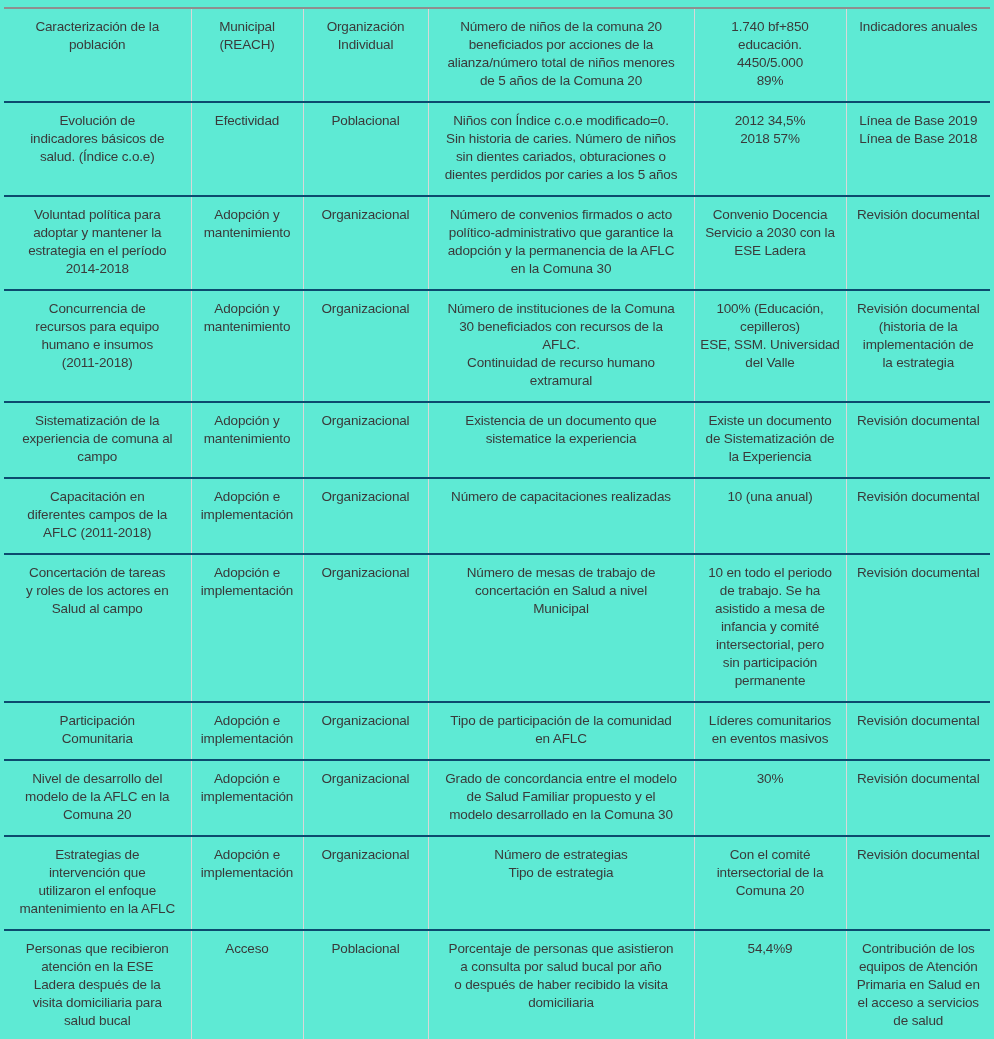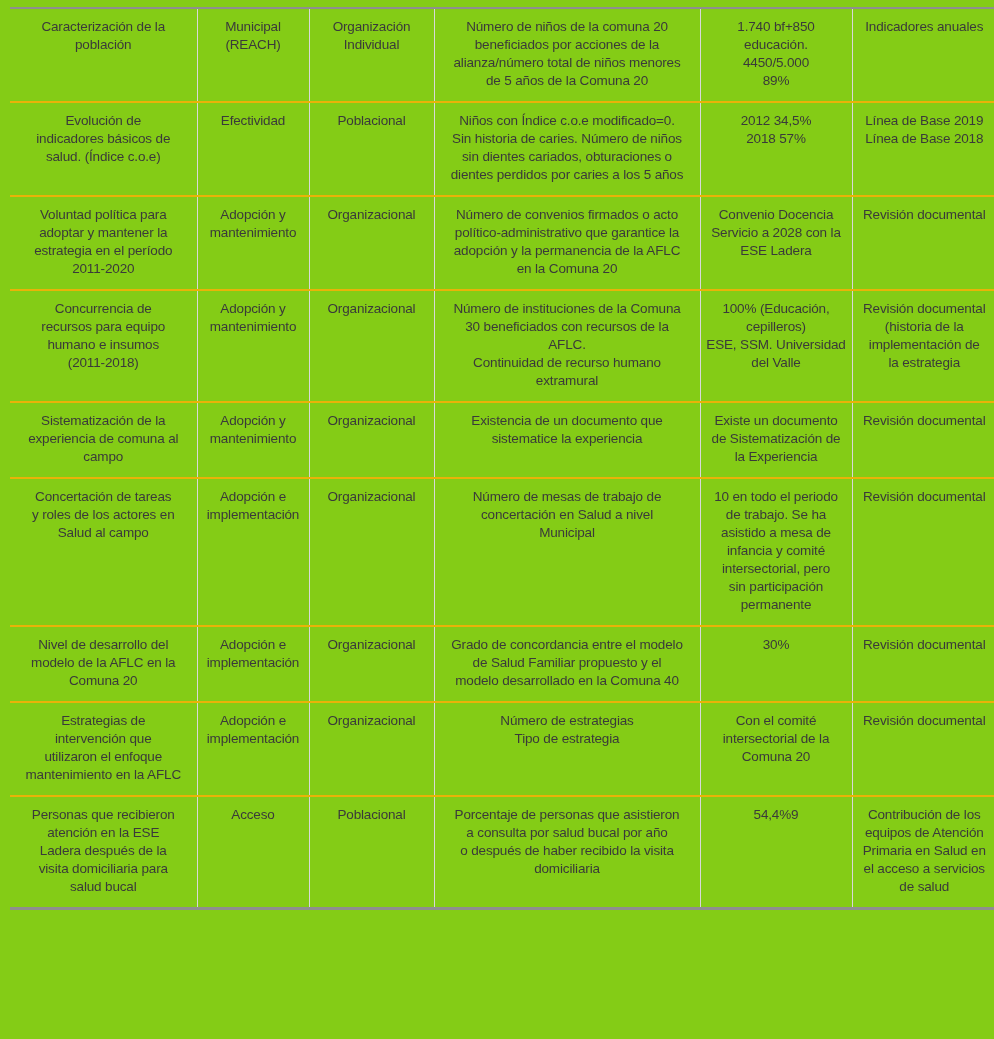--- a/index.html
+++ b/index.html
@@ -4,24 +4,23 @@
 <style>
   html, body {
     margin: 0;
     padding: 0;
     background: #ffffff;
   }
   #page {
     width: 994px;
     height: 1039px;
     box-sizing: border-box;
-    background: #84cc16;
+    background: #5eead4;
     font-family: "Liberation Sans", sans-serif;
     overflow: hidden;
-    padding-left: 6px;
   }
   table.scan-table {
     width: 986px;
     margin: 7px 4px 0 4px;
     border-collapse: collapse;
     table-layout: fixed;
     border-top: 2px solid #8f8f8f;
     border-bottom: 3px solid #8f8f8f;
   }
   table.scan-table td {
@@ -33,21 +32,21 @@
     letter-spacing: -0.15px;
     color: #3a3a3a;
     white-space: pre-line;
     border-left: 1px solid #d8d8d8;
     word-wrap: break-word;
   }
   table.scan-table td:first-child {
     border-left: none;
   }
   table.scan-table tr {
-    border-top: 2px solid #eab308;
+    border-top: 2px solid #0c4a6e;
   }
   table.scan-table tr:first-child {
     border-top: none;
   }
   col.c-indicator   { width: 187px; }
   col.c-category    { width: 112px; }
   col.c-level       { width: 125px; }
   col.c-description { width: 266px; }
   col.c-result      { width: 152px; }
   col.c-source      { width: 144px; }
@@ -96,30 +95,30 @@
 dientes perdidos por caries a los 5 años</td>
           <td>2012 34,5%
 2018 57%</td>
           <td>Línea de Base 2019
 Línea de Base 2018</td>
         </tr>
         <tr>
           <td>Voluntad política para
 adoptar y mantener la
 estrategia en el período
-2011-2020</td>
+2014-2018</td>
           <td>Adopción y
 mantenimiento</td>
           <td>Organizacional</td>
           <td>Número de convenios firmados o acto
 político-administrativo que garantice la
 adopción y la permanencia de la AFLC
-en la Comuna 20</td>
+en la Comuna 30</td>
           <td>Convenio Docencia
-Servicio a 2028 con la
+Servicio a 2030 con la
 ESE Ladera</td>
           <td>Revisión documental</td>
         </tr>
         <tr>
           <td>Concurrencia de
 recursos para equipo
 humano e insumos
 (2011-2018)</td>
           <td>Adopción y
 mantenimiento</td>
@@ -146,48 +145,71 @@
 mantenimiento</td>
           <td>Organizacional</td>
           <td>Existencia de un documento que
 sistematice la experiencia</td>
           <td>Existe un documento
 de Sistematización de
 la Experiencia</td>
           <td>Revisión documental</td>
         </tr>
         <tr>
+          <td>Capacitación en
+diferentes campos de la
+AFLC (2011-2018)</td>
+          <td>Adopción e
+implementación</td>
+          <td>Organizacional</td>
+          <td>Número de capacitaciones realizadas</td>
+          <td>10 (una anual)</td>
+          <td>Revisión documental</td>
+        </tr>
+        <tr>
           <td>Concertación de tareas
 y roles de los actores en
 Salud al campo</td>
           <td>Adopción e
 implementación</td>
           <td>Organizacional</td>
           <td>Número de mesas de trabajo de
 concertación en Salud a nivel
 Municipal</td>
           <td>10 en todo el periodo
 de trabajo. Se ha
 asistido a mesa de
 infancia y comité
 intersectorial, pero
 sin participación
 permanente</td>
           <td>Revisión documental</td>
         </tr>
         <tr>
+          <td>Participación
+Comunitaria</td>
+          <td>Adopción e
+implementación</td>
+          <td>Organizacional</td>
+          <td>Tipo de participación de la comunidad
+en AFLC</td>
+          <td>Líderes comunitarios
+en eventos masivos</td>
+          <td>Revisión documental</td>
+        </tr>
+        <tr>
           <td>Nivel de desarrollo del
 modelo de la AFLC en la
 Comuna 20</td>
           <td>Adopción e
 implementación</td>
           <td>Organizacional</td>
           <td>Grado de concordancia entre el modelo
 de Salud Familiar propuesto y el
-modelo desarrollado en la Comuna 40</td>
+modelo desarrollado en la Comuna 30</td>
           <td>30%</td>
           <td>Revisión documental</td>
         </tr>
         <tr>
           <td>Estrategias de
 intervención que
 utilizaron el enfoque
 mantenimiento en la AFLC</td>
           <td>Adopción e
 implementación</td>

